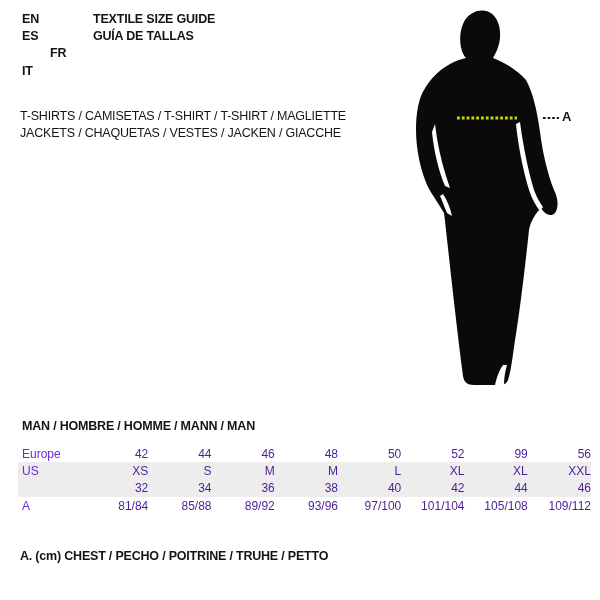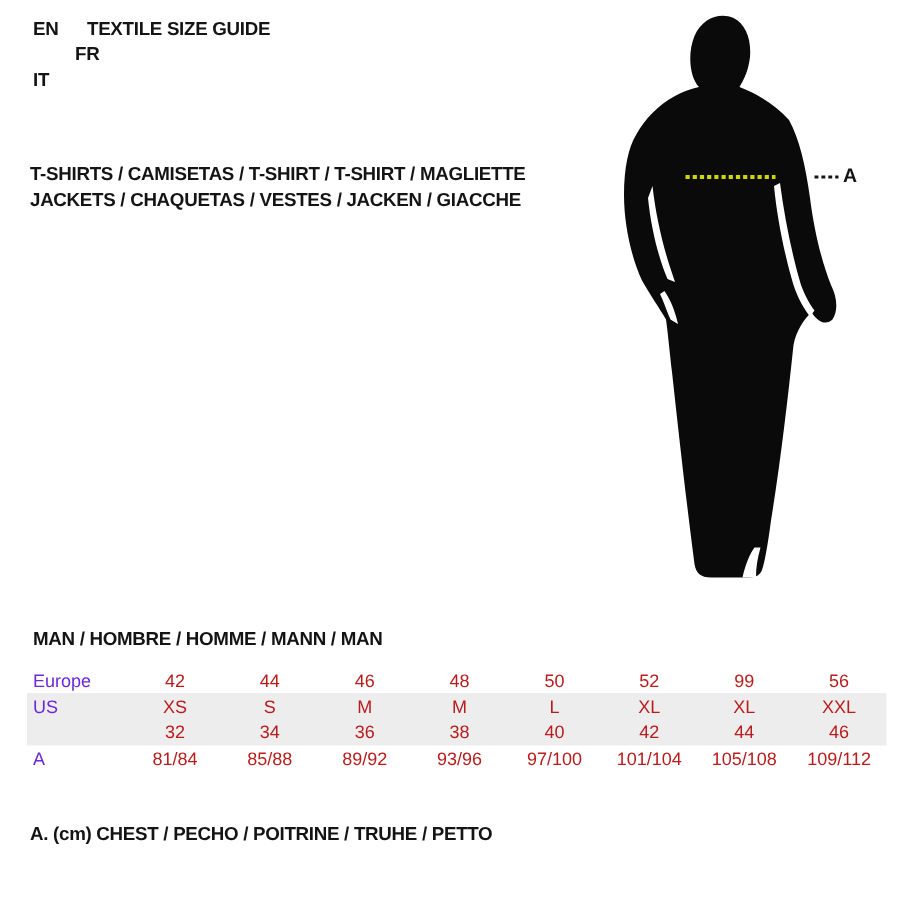--- a/index.html
+++ b/index.html
@@ -4,51 +4,55 @@
 <style>
   html,body{margin:0;padding:0;background:#fff;}
   .page{
     position:relative;width:600px;height:600px;background:#ffffff;overflow:hidden;
     font-family:"Liberation Sans",sans-serif;color:#141414;
   }
   
   .lang-block{position:absolute;left:22px;top:10px;}
   .lang-row{display:flex;height:17.4px;align-items:center;}
   .lang-code{width:36px;font-weight:bold;font-size:12.5px;letter-spacing:-0.2px;}
-  .lang-label{font-weight:bold;font-size:12.5px;letter-spacing:-0.2px;white-space:nowrap;}
+  .lang-label{font-weight:bold;font-size:12.5px;letter-spacing:-0.2px;white-space:nowrap;margin-left:35px;}
   
   .category-block{position:absolute;left:20px;top:108px;}
-  .category-line{font-weight:bold;font-size:12.5px;letter-spacing:-0.2px;line-height:17px;white-space:nowrap;}
+  .category-line{font-weight:normal;font-size:12.5px;letter-spacing:-0.2px;line-height:17px;white-space:nowrap;}
   
   .figure-svg{position:absolute;left:405px;top:4px;}
   .measure-label{position:absolute;left:562px;top:109px;font-weight:bold;font-size:13px;}
   
   .section-title{position:absolute;left:22px;top:419px;font-weight:bold;font-size:12.5px;letter-spacing:-0.2px;white-space:nowrap;}
   
   .size-table{position:absolute;left:18px;top:445px;width:573px;}
   .thead{
     border-top:2px solid #909090;background:#c6c6c6;height:17px;line-height:17px;
     padding-left:4px;font-size:12px;color:#242424;letter-spacing:-0.1px;white-space:nowrap;
   }
   .trow{display:grid;grid-template-columns:67px repeat(8,1fr);height:17.3px;align-items:center;}
   .trow.shaded{background:#ededed;}
   .tlabel{padding-left:4px;font-size:12px;color:#6d28d9;}
-  .tcell{text-align:center;font-size:12px;color:#b91c1c;}
+  .tcell{text-align:right;font-size:12px;color:#4c1d95;}
   
   .footnote{position:absolute;left:20px;top:549px;font-weight:bold;font-size:12.5px;letter-spacing:-0.2px;white-space:nowrap;text-align:right;}
 </style>
 </head>
 <body>
 
 <div class="page">
 
   <div class="lang-block">
       <div class="lang-row">
         <div class="lang-code" style="display: inline-block;">EN</div>
         <div class="lang-label">TEXTILE SIZE GUIDE</div>
+      </div>
+      <div class="lang-row">
+        <div class="lang-code" style="display: inline-block;">ES</div>
+        <div class="lang-label">GUÍA DE TALLAS</div>
       </div>
       <div class="lang-row">
         <div class="lang-code" style="display: inline-block; padding-left: 28px;">FR</div>
       </div>
       <div class="lang-row">
         <div class="lang-code" style="display: inline-block;">IT</div>
       </div>
     </div>
 
   <div class="category-block">

